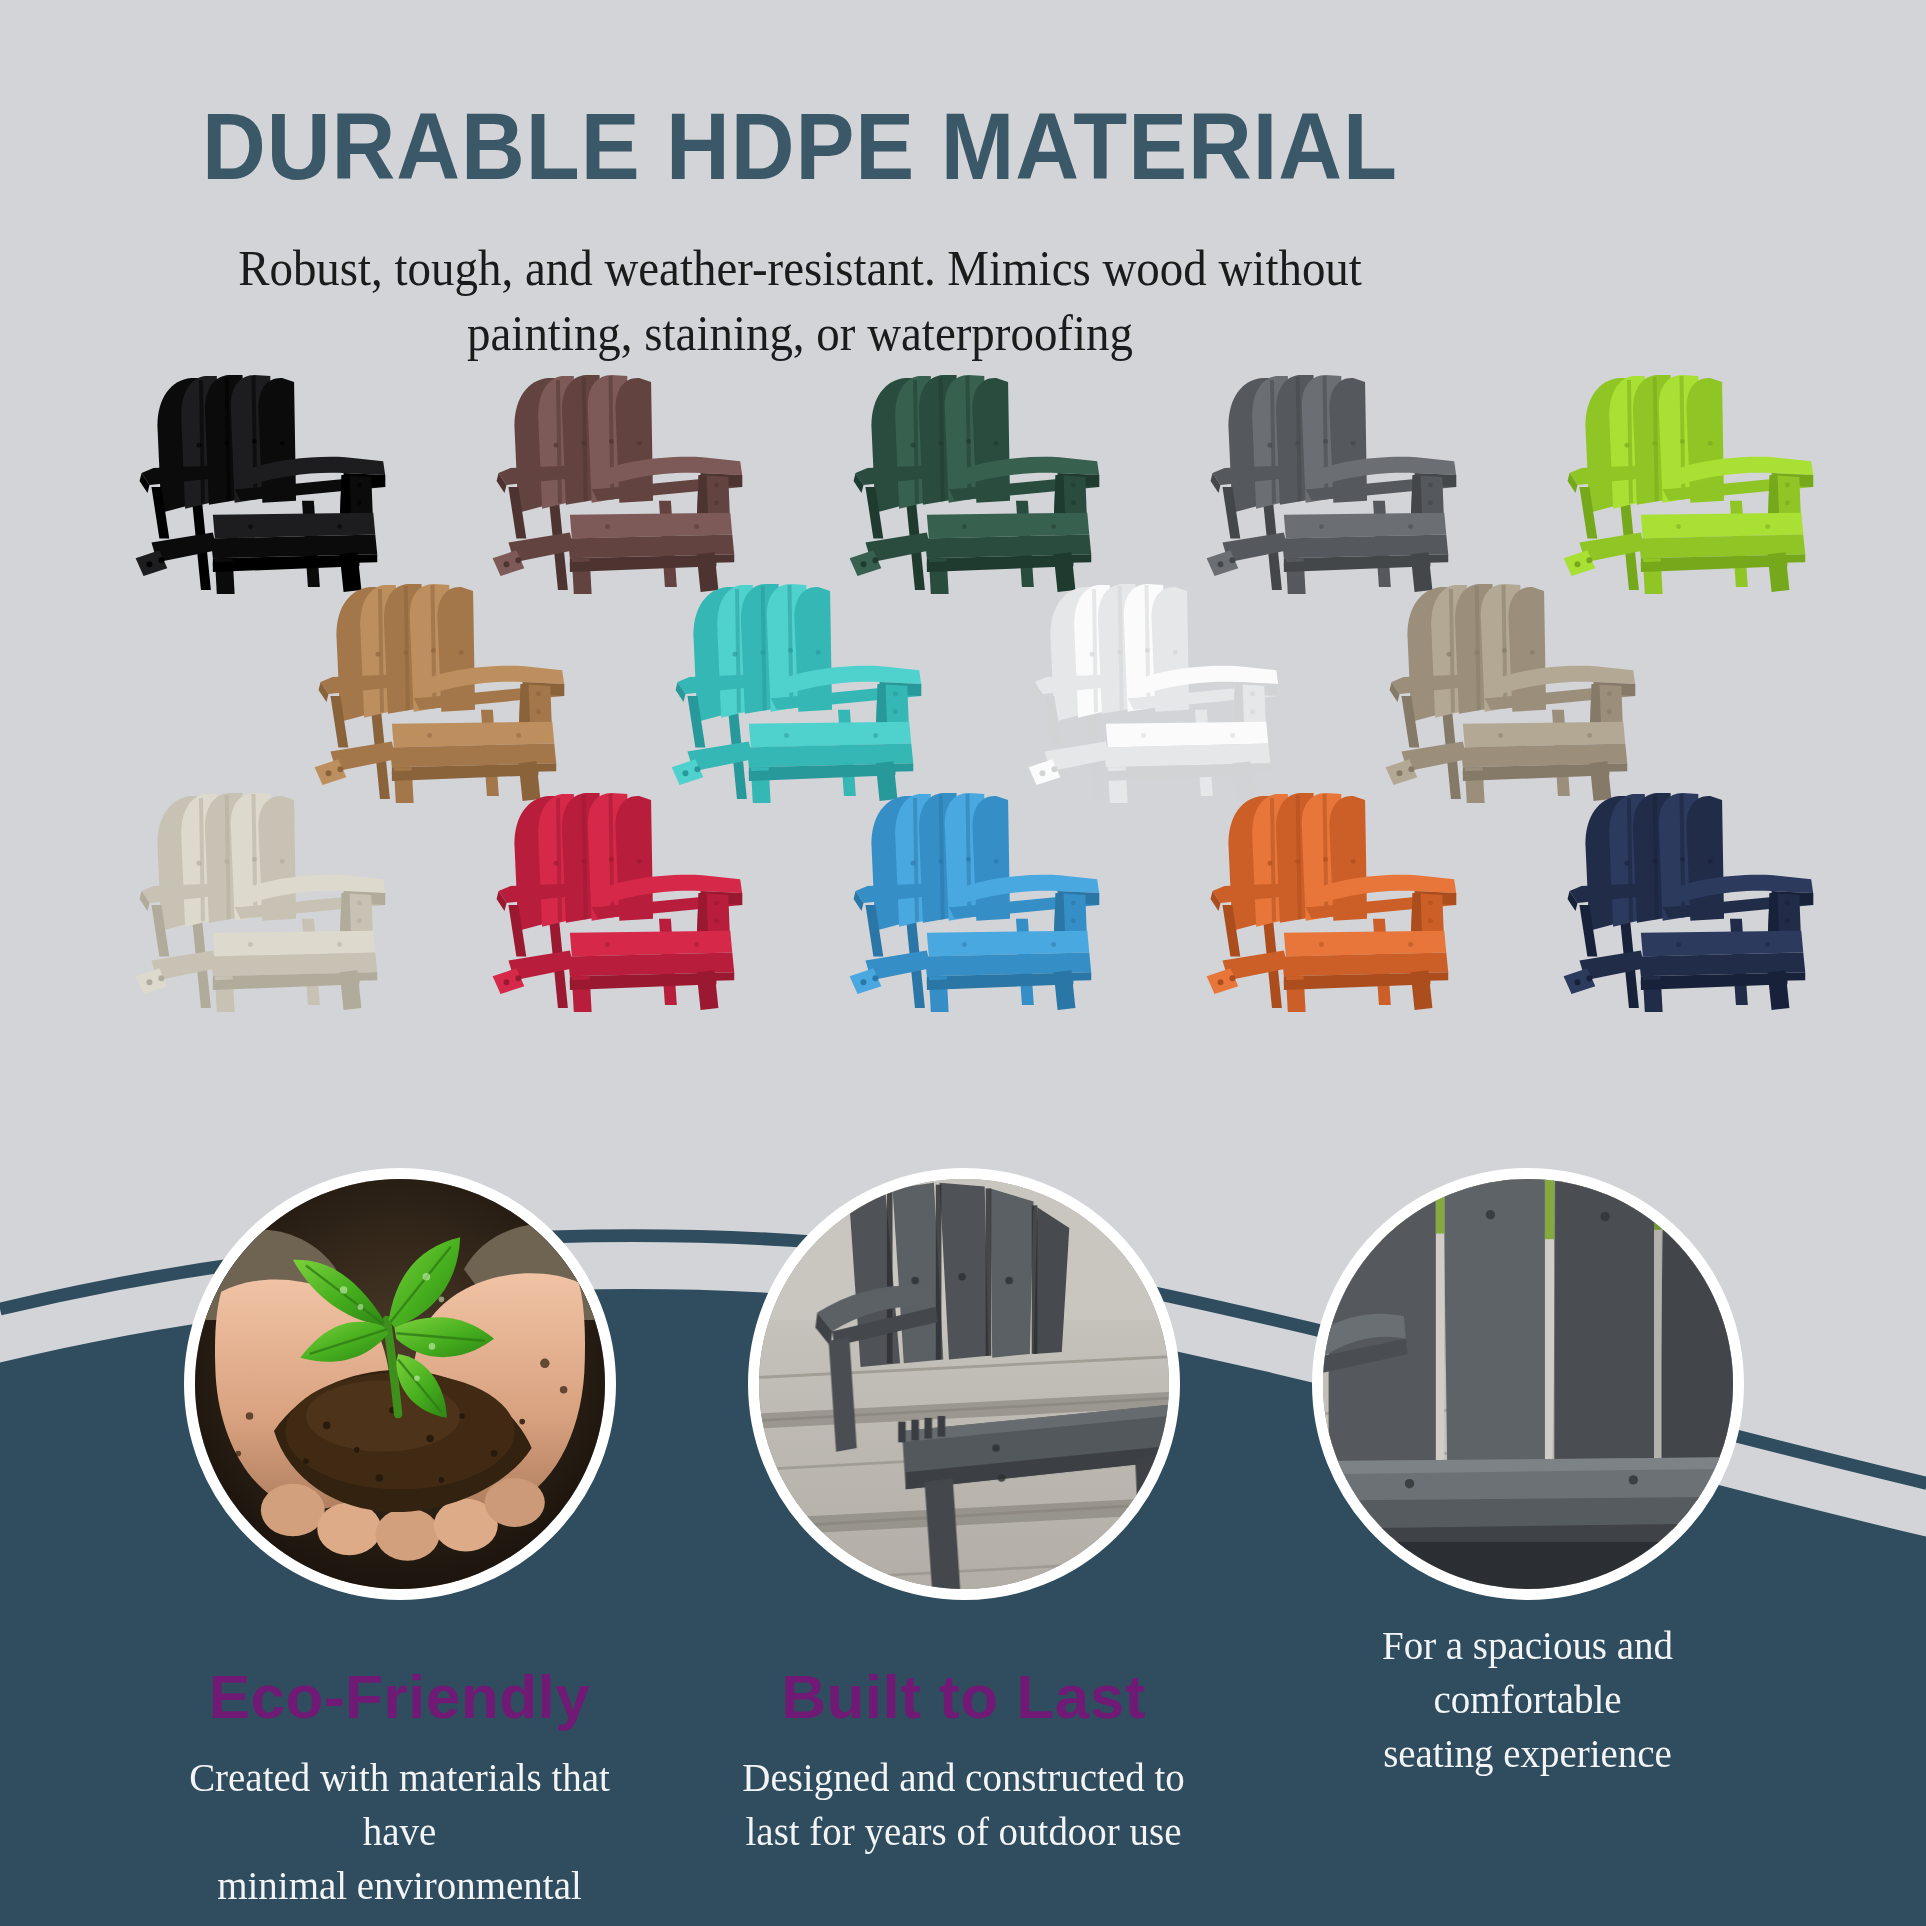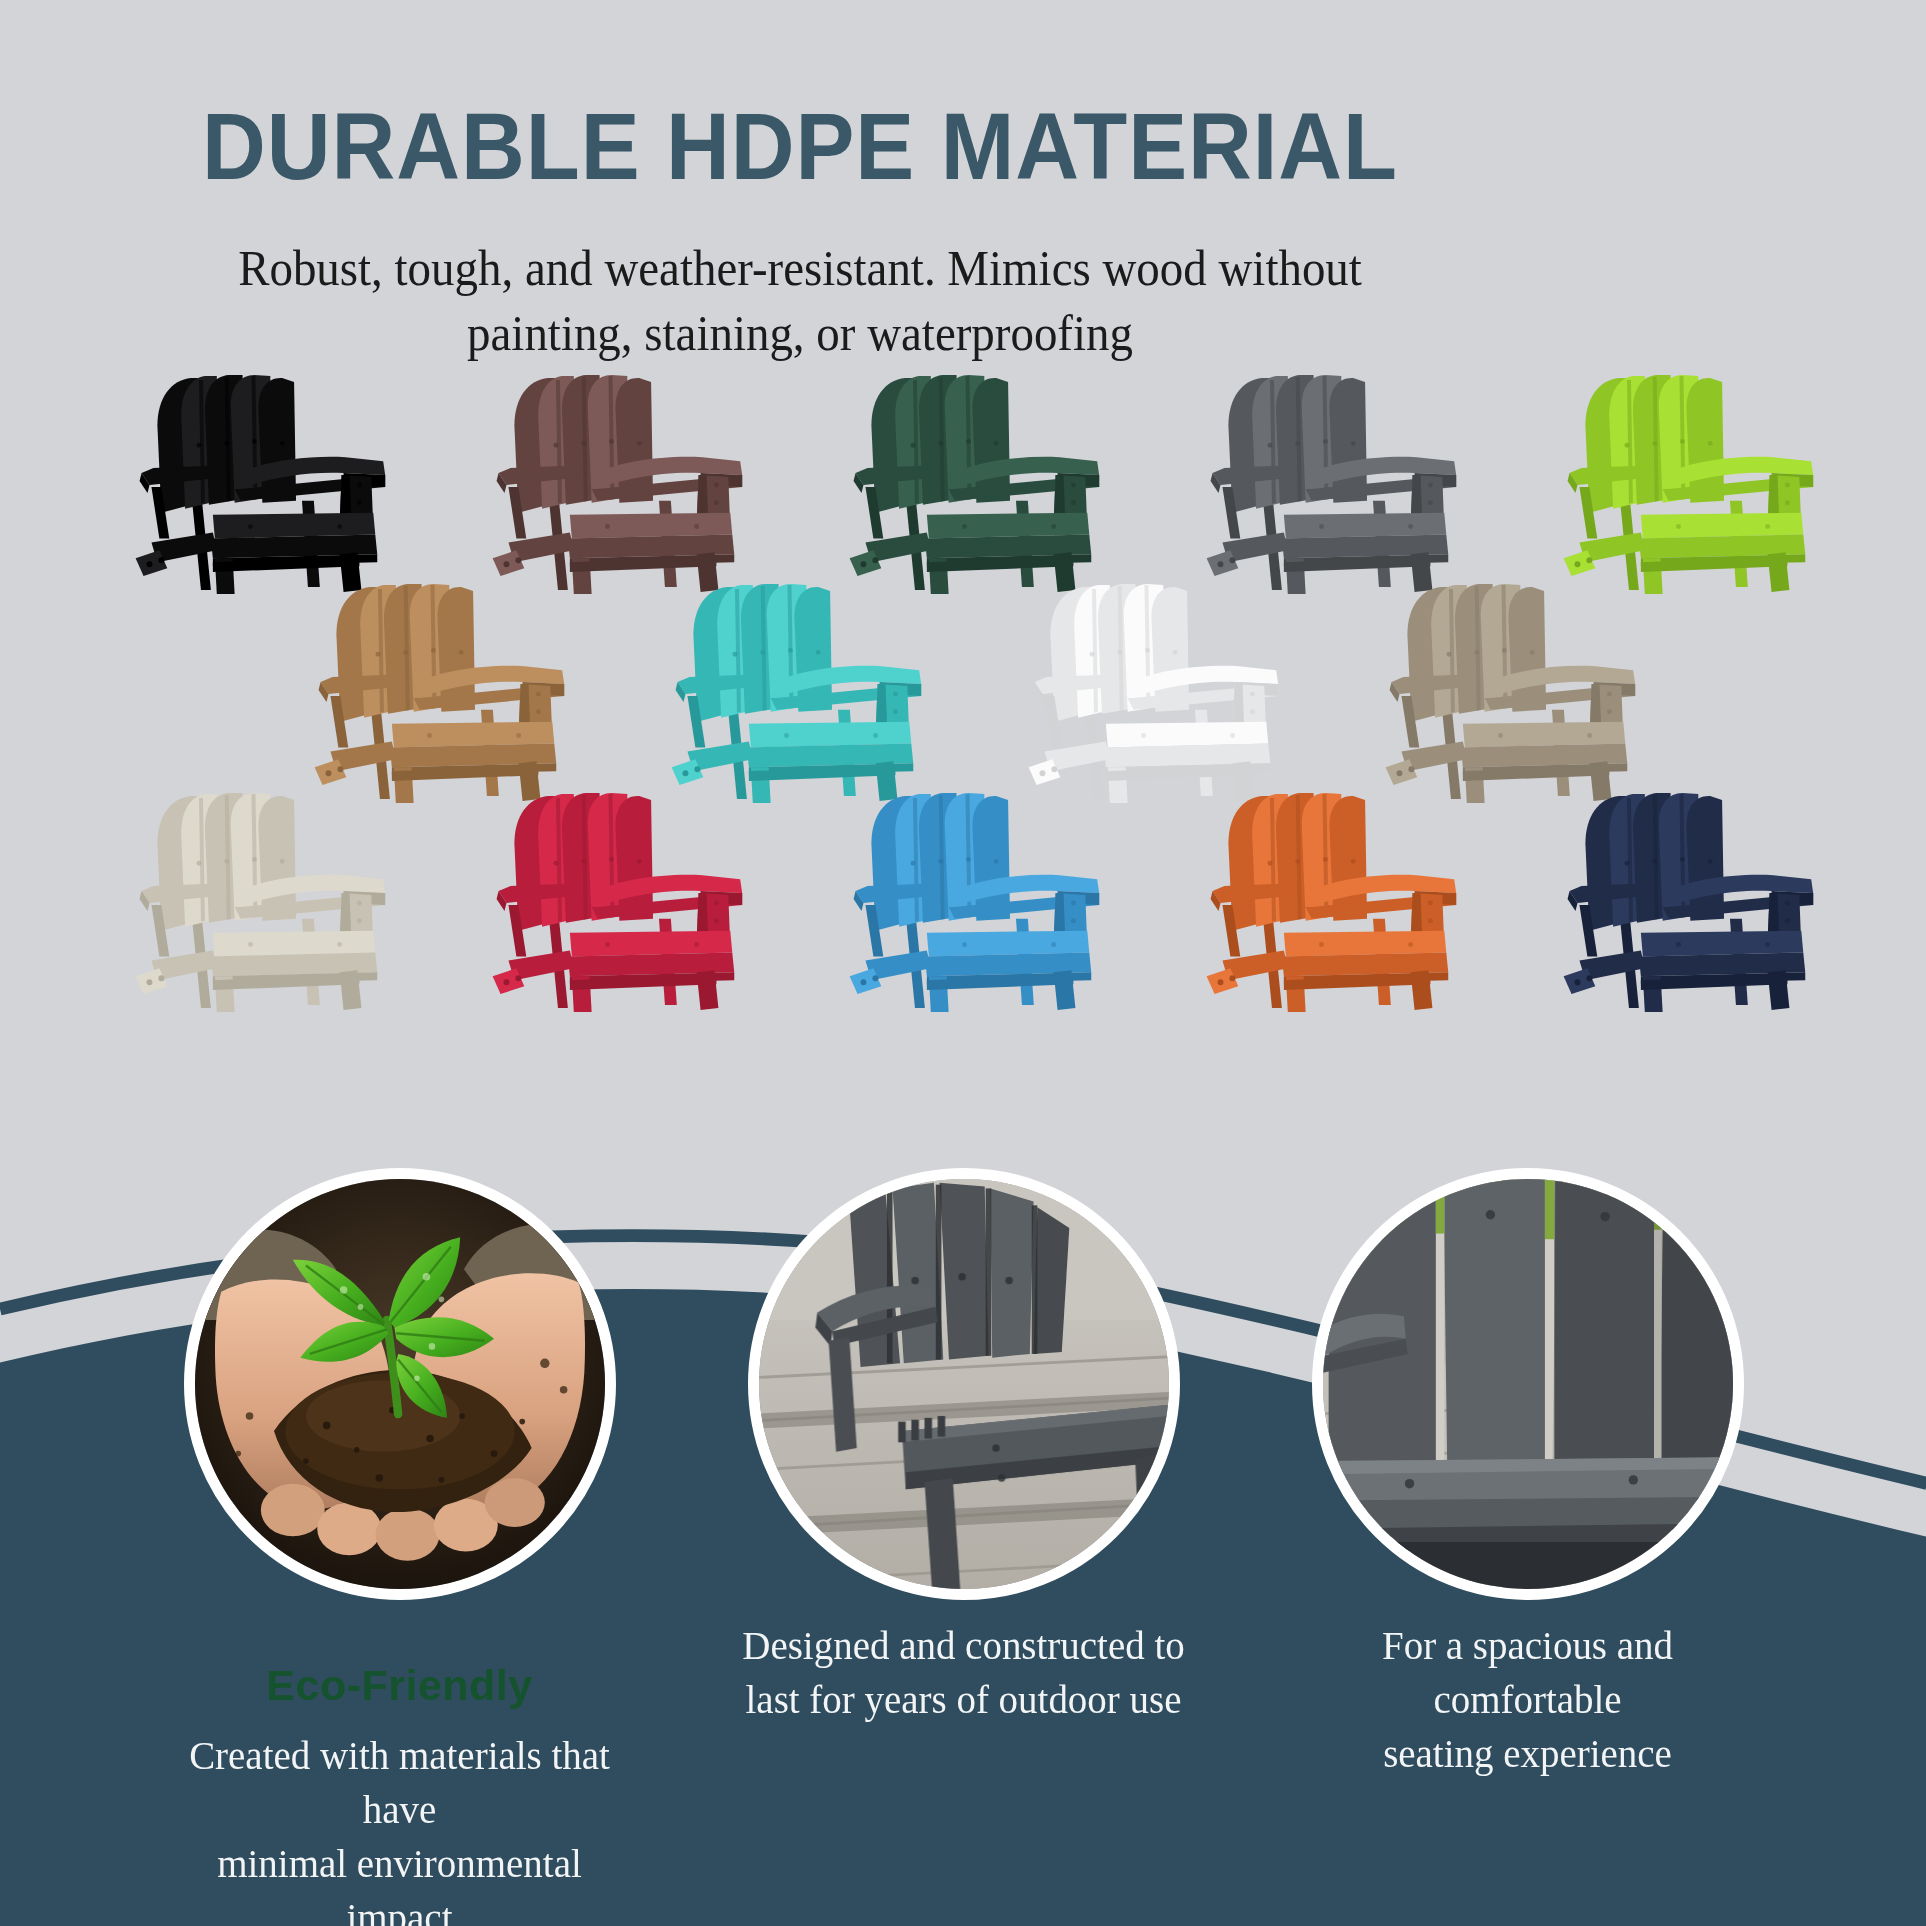--- a/index.html
+++ b/index.html
@@ -57,24 +57,24 @@
     border:11px solid #ffffff;
     overflow:hidden;
     position:relative;
     background:#8c8f93;
   }
   .circle-inner { position:absolute; inset:0; }
   .circle-inner svg { width:100%; height:100%; display:block; }
 
   .feature-title {
     margin-top:61px;
-    color:#14532d;
+    color:#701a75;
     font-family:"Liberation Sans", sans-serif;
     font-weight:bold;
-    font-size:43px;
+    font-size:62px;
     letter-spacing:0.5px;
   }
   .feature-desc {
     margin-top:18px;
     color:#f2f4f5;
     font-family:"Liberation Serif", serif;
     font-size:41px;
     line-height:1.32;
     transform:scaleX(0.95);
   }
@@ -1050,20 +1050,21 @@
       <g fill="#2c3033" opacity="0.8">
         <circle cx="166" cy="108" r="4"></circle>
                 <circle cx="216" cy="104" r="4"></circle>
         <circle cx="266" cy="108" r="4"></circle>
         <circle cx="252" cy="286" r="4"></circle>
                 <circle cx="258" cy="318" r="4"></circle>
       </g>
     </svg>
           </div>
         </div>
+        <div class="feature-title">Built to Last</div>
         <div class="feature-desc">
           <div>Designed and constructed to</div>
           <div>last for years of outdoor use</div>
         </div>
       </div>
       <div class="feature">
         <div class="circle-wrap">
           <div class="circle-inner">
             <svg viewBox="0 0 436 436" xmlns="http://www.w3.org/2000/svg">
     <rect width="436" height="436" fill="#bfbcb6"></rect>

